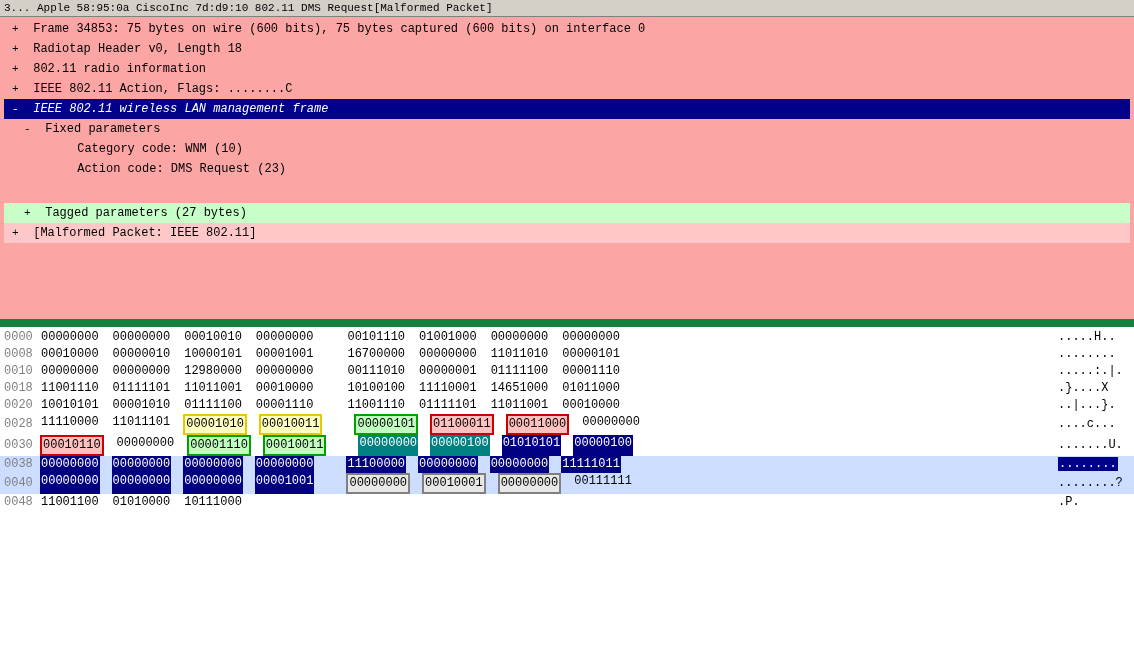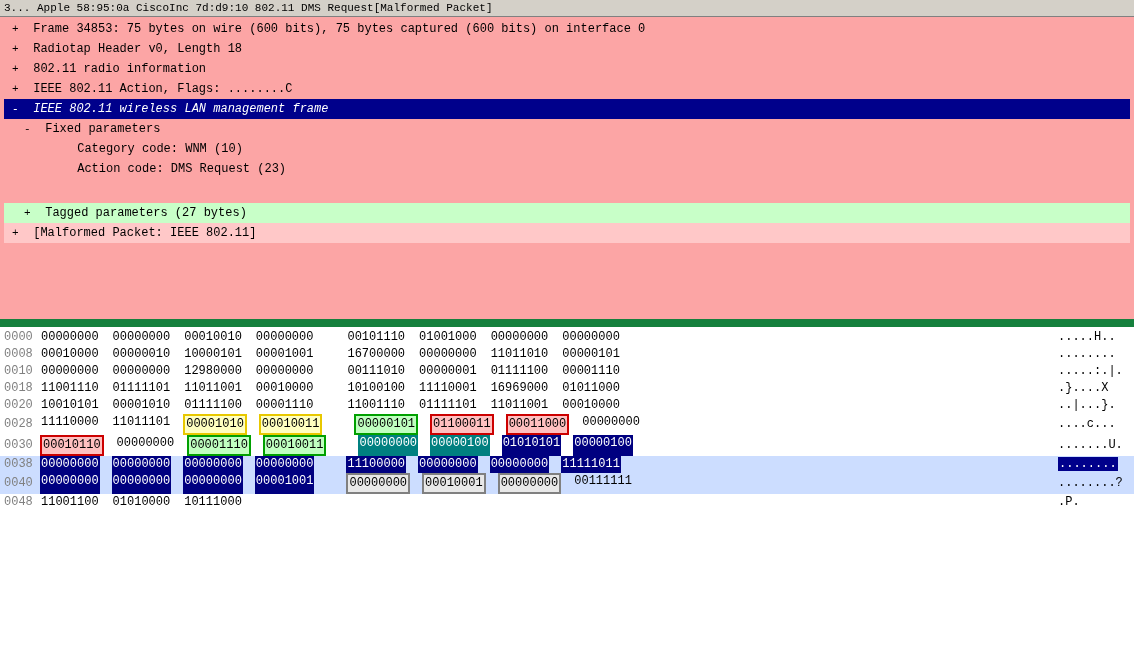--- a/index.html
+++ b/index.html
@@ -232,21 +232,21 @@
   <div class="hex-row">
     <span class="hex-offset">0018</span>
     <div class="hex-bytes">
       <span class="hb">11001110</span>
       <span class="hb">01111101</span>
       <span class="hb">11011001</span>
       <span class="hb">00010000</span>
       <span style="margin-right:8px"></span>
       <span class="hb">10100100</span>
       <span class="hb">11110001</span>
-      <span class="hb">16969000</span>
+      <span class="hb">14651000</span>
       <span class="hb">01011000</span>
     </div>
     <span class="ascii-col">.}....X</span>
   </div>
 
   <div class="hex-row">
     <span class="hex-offset">0020</span>
     <div class="hex-bytes">
       <span class="hb">10010101</span>
       <span class="hb">00001010</span>

